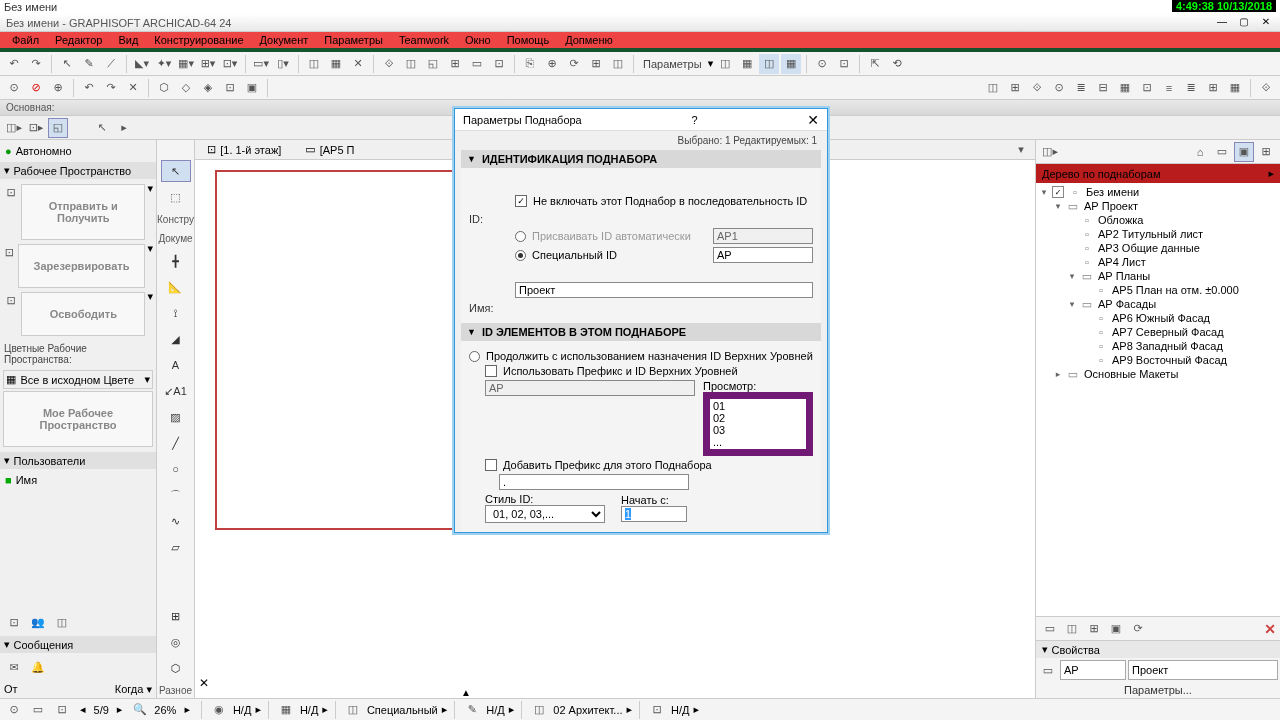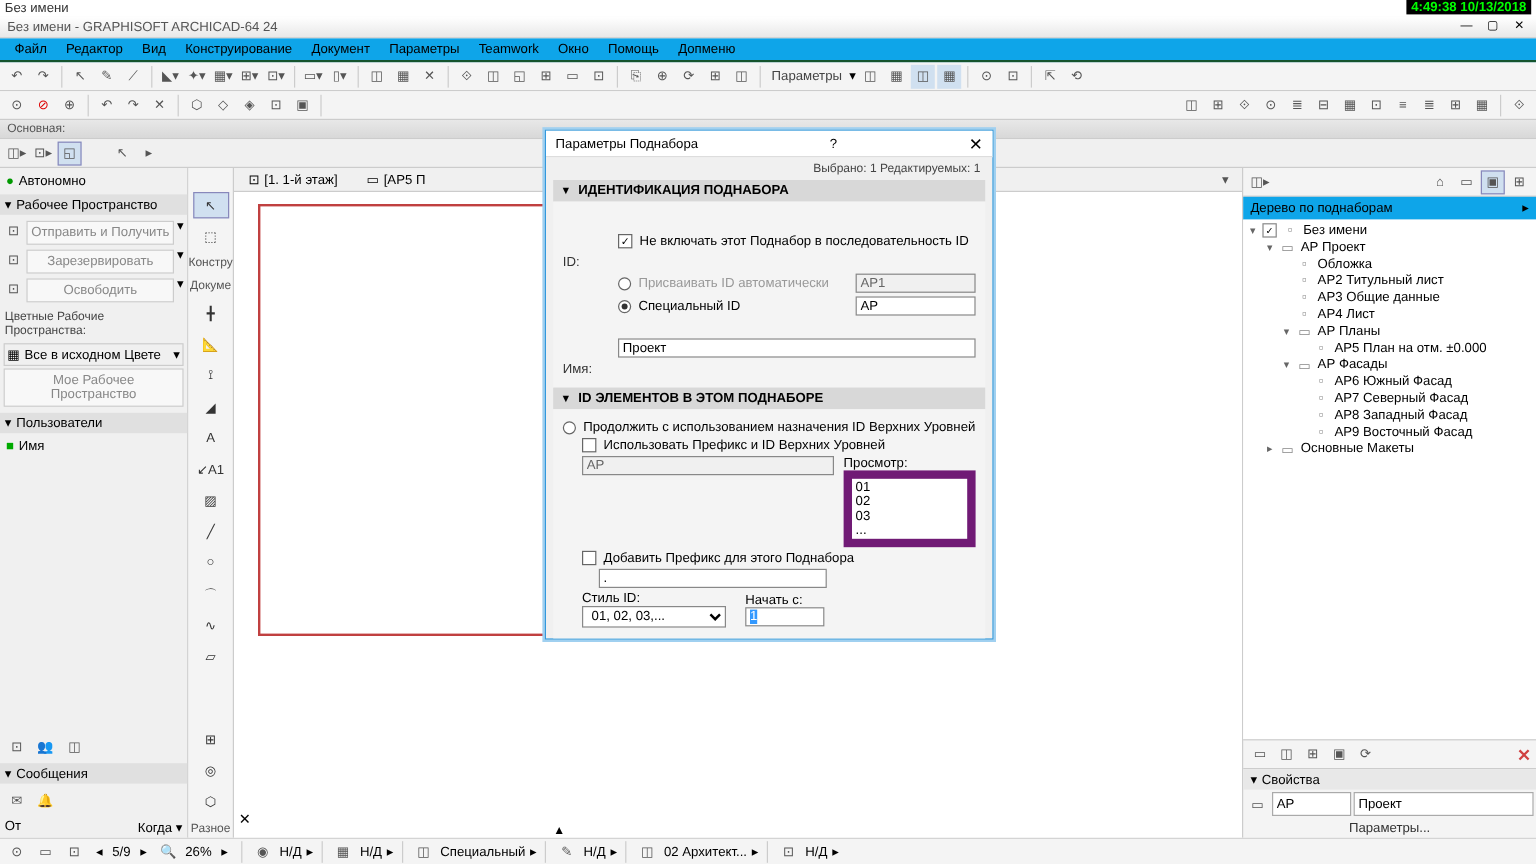--- a/index.html
+++ b/index.html
@@ -2,46 +2,46 @@
 <html><head>
 <meta charset="utf-8">
 <style>
 * { margin: 0; padding: 0; box-sizing: border-box; font-family: Tahoma, Arial, sans-serif; font-size: 11px; }
 body { background: #f0f0f0; width: 1280px; height: 720px; overflow: hidden; position: relative; }
 .titlebar { height: 14px; background: #fff; display: flex; align-items: center; padding: 0 4px; font-size: 10px; color: #333; }
 .timestamp { position: absolute; right: 4px; top: 0; color: #00ff00; background: #000; padding: 0 4px; font-size: 11px; font-weight: bold; }
 .window-title { height: 18px; background: linear-gradient(#fff,#e8e8e8); display: flex; align-items: center; padding: 0 6px; font-size: 11px; color: #555; border-bottom: 1px solid #ccc; }
 .window-controls { position: absolute; right: 4px; top: 14px; display: flex; gap: 2px; }
 .window-controls span { width: 20px; height: 14px; display: flex; align-items: center; justify-content: center; font-size: 10px; cursor: pointer; }
-.menubar { height: 20px; background: #0ea5e9; display: flex; align-items: center; padding: 0 4px; border-bottom: 2px solid #14532d; }
+.menubar { height: 20px; background: #ef4444; display: flex; align-items: center; padding: 0 4px; border-bottom: 4px solid #14532d; }
 .menubar span { padding: 2px 8px; cursor: pointer; }
 .toolbar { height: 24px; background: #f4f4f4; display: flex; align-items: center; padding: 0 4px; gap: 2px; border-bottom: 1px solid #ccc; }
 .toolbar2 { height: 24px; background: #f4f4f4; display: flex; align-items: center; padding: 0 4px; gap: 2px; border-bottom: 1px solid #ccc; }
 .tbicon { width: 20px; height: 20px; display: flex; align-items: center; justify-content: center; cursor: pointer; color: #555; border: 1px solid transparent; }
 .tbsep { width: 1px; height: 18px; background: #ccc; margin: 0 3px; }
 .tblabel { padding: 0 4px; color: #444; }
 .main-area { position: relative; height: 558px; display: flex; }
 .left-panel { width: 157px; background: #f0f0f0; border-right: 1px solid #ccc; display: flex; flex-direction: column; }
 .panel-header { background: linear-gradient(#e8e8e8,#d8d8d8); padding: 2px 6px; font-size: 10px; color: #555; border-bottom: 1px solid #ccc; }
 .panel-section { padding: 3px; }
 .panel-title { display: flex; align-items: center; padding: 2px 4px; font-size: 11px; background: #e0e0e0; }
 .panel-title .arrow { margin-right: 4px; }
-.panel-btn { display: block; width: 100%; padding: 3px; margin: 2px 0; background: #f8f8f8; border: 1px solid #ccc; color: #888; text-align: center; cursor: pointer; }
+.panel-btn { display: block; width: 100%; padding: 15px; margin: 2px 0; background: #f8f8f8; border: 1px solid #ccc; color: #888; text-align: center; cursor: pointer; font-weight: bold; }
 .panel-text { padding: 2px 4px; color: #444; font-size: 10px; }
 .tool-column { width: 38px; background: #f4f4f4; border-right: 1px solid #ccc; display: flex; flex-direction: column; align-items: center; padding-top: 20px; gap: 4px; }
 .tool-btn { width: 30px; height: 22px; display: flex; align-items: center; justify-content: center; cursor: pointer; color: #333; }
 .tool-label { font-size: 10px; color: #555; padding: 2px; }
 .canvas-area { flex: 1; background: #fff; position: relative; overflow: hidden; }
 .tabs { height: 20px; background: #f0f0f0; display: flex; align-items: center; padding: 0 4px; gap: 8px; border-bottom: 1px solid #ccc; }
 .tab { padding: 2px 8px; display: flex; align-items: center; gap: 4px; cursor: pointer; }
 .page-frame { position: absolute; left: 20px; top: 30px; width: 500px; height: 360px; border: 2px solid #c04040; background: #fff; }
 .title-block { position: absolute; right: 2px; bottom: 2px; width: 160px; height: 48px; }
 .right-panel { width: 245px; background: #f4f4f4; border-left: 1px solid #ccc; display: flex; flex-direction: column; }
 .rp-toolbar { height: 24px; display: flex; align-items: center; justify-content: flex-end; padding: 0 4px; gap: 2px; border-bottom: 1px solid #ccc; }
-.rp-header { padding: 3px 6px; background: #0ea5e9; font-size: 11px; display: flex; align-items: center; justify-content: space-between; }
+.rp-header { padding: 3px 6px; background: #b91c1c; font-size: 11px; display: flex; align-items: center; justify-content: space-between; }
 .tree { flex: 1; overflow: auto; background: #fff; padding: 2px; }
 .tree-item { display: flex; align-items: center; padding: 1px 0; cursor: pointer; }
 .tree-toggle { width: 12px; text-align: center; color: #666; font-size: 9px; }
 .tree-chk { width: 12px; height: 12px; border: 1px solid #888; margin: 0 2px; display: flex; align-items: center; justify-content: center; font-size: 8px; }
 .tree-icon { width: 14px; height: 12px; margin: 0 2px; display: flex; align-items: center; justify-content: center; color: #888; }
 .tree-label { padding-left: 2px; }
 .rp-toolbar2 { height: 24px; display: flex; align-items: center; padding: 0 4px; gap: 2px; border-top: 1px solid #ccc; }
 .rp-close { color: #d04040; font-weight: bold; font-size: 14px; margin-left: auto; }
 .props { border-top: 1px solid #ccc; }
 .props-header { padding: 2px 6px; background: #e8e8e8; display: flex; align-items: center; }

